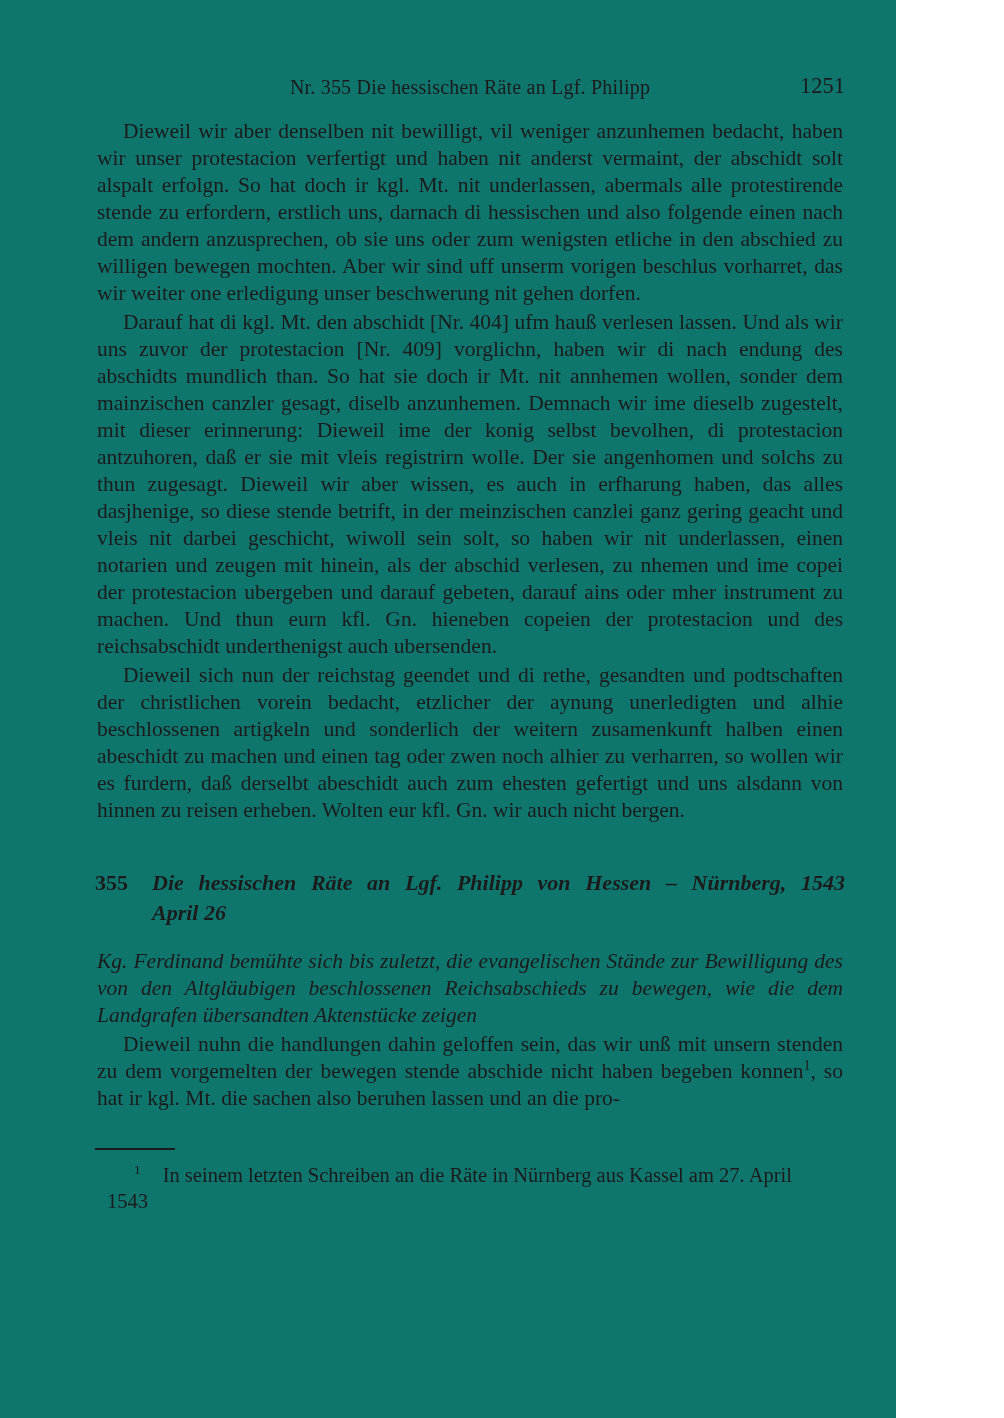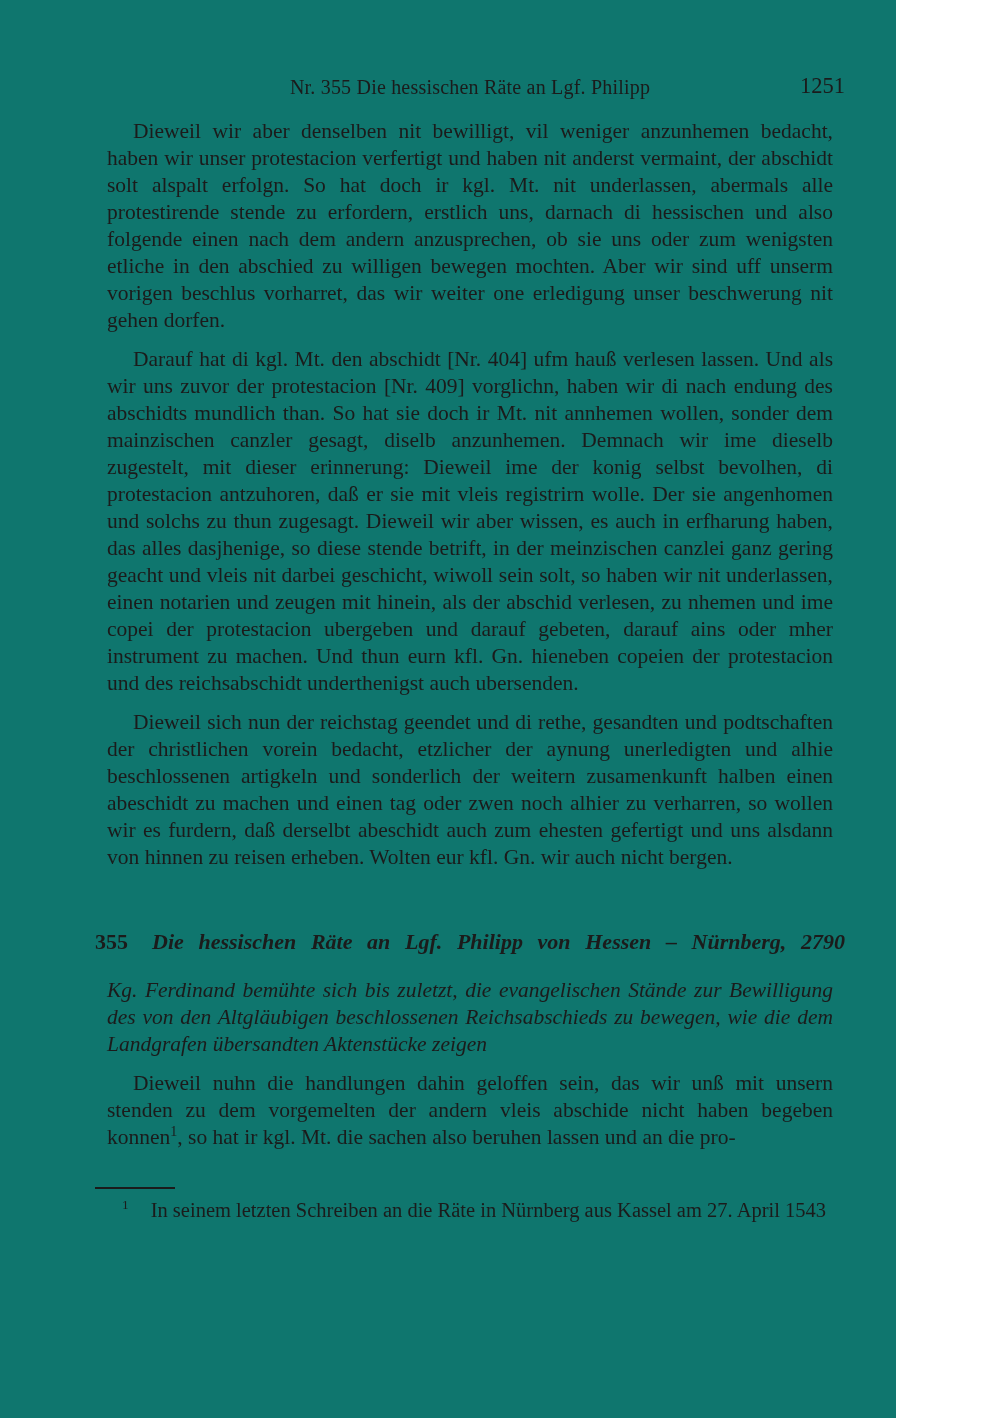--- a/index.html
+++ b/index.html
@@ -37,31 +37,31 @@
   }
   .page-number {
     position: absolute;
     right: 0;
     top: -2px;
     font-size: 22.5px;
     line-height: 28px;
   }
   
   .bodytext p {
-    margin: 12px;
+    margin: 2px;
     font-size: 21.5px;
     line-height: 27px;
     text-align: justify;
   }
   .indent { text-indent: 26px; }
   .italic { }
   
   .entry-heading {
     display: flex;
-    margin-top: 56px;
+    margin-top: 44px;
     font-size: 22px;
     line-height: 30px;
     font-weight: bold;
   }
   .entry-number {
     width: 57px;
     flex-shrink: 0;
   }
   .entry-title {
     flex: 1;
@@ -88,21 +88,21 @@
   .footnote {
     margin-top: 36px;
   }
   .footnote-rule {
     width: 80px;
     height: 0;
     border-top: 2px solid #1b1b1b;
     margin-bottom: 8px;
   }
   .footnote p {
-    margin: 0;
+    margin: 12px;
     font-size: 20.5px;
     line-height: 26px;
     text-align: left;
   }
   .fn-indent { display: inline-block; width: 27px; }
   .fn-gap { display: inline-block; width: 22px; }
   sup, .sup {
     font-size: 0.65em;
     vertical-align: super;
     line-height: 0;
@@ -123,28 +123,29 @@
     <div class="bodytext">
       <p class="indent">Dieweil wir aber denselben nit bewilligt, vil weniger anzunhemen bedacht, haben wir unser protestacion verfertigt und haben nit anderst vermaint, der abschidt solt alspalt erfolgn. So hat doch ir kgl. Mt. nit underlassen, abermals alle protestirende stende zu erfordern, erstlich uns, darnach di hessischen und also folgende einen nach dem andern anzusprechen, ob sie uns oder zum wenigsten etliche in den abschied zu willigen bewegen mochten. Aber wir sind uff unserm vorigen beschlus vorharret, das wir weiter one erledigung unser beschwerung nit gehen dorfen.</p>
 
       <p class="indent"><span>Darauf hat di kgl. Mt. den abschidt </span><span class="italic">[Nr. 404]</span><span> ufm hauß verlesen lassen. Und als wir uns zuvor der protestacion </span><span class="italic">[Nr. 409]</span><span> vorglichn, haben wir di nach endung des abschidts mundlich than. So hat sie doch ir Mt. nit annhemen wollen, sonder dem mainzischen canzler gesagt, diselb anzunhemen. Demnach wir ime dieselb zugestelt, mit dieser erinnerung: Dieweil ime der konig selbst bevolhen, di protestacion antzuhoren, daß er sie mit vleis registrirn wolle. Der sie angenhomen und solchs zu thun zugesagt. Dieweil wir aber wissen, es auch in erfharung haben, das alles dasjhenige, so diese stende betrift, in der meinzischen canzlei ganz gering geacht und vleis nit darbei geschicht, wiwoll sein solt, so haben wir nit underlassen, einen notarien und zeugen mit hinein, als der abschid verlesen, zu nhemen und ime copei der protestacion ubergeben und darauf gebeten, darauf ains oder mher instrument zu machen. Und thun eurn kfl. Gn. hieneben copeien der protestacion und des reichsabschidt underthenigst auch ubersenden.</span></p>
 
       <p class="indent">Dieweil sich nun der reichstag geendet und di rethe, gesandten und podtschaften der christlichen vorein bedacht, etzlicher der aynung unerledigten und alhie beschlossenen artigkeln und sonderlich der weitern zusamenkunft halben einen abeschidt zu machen und einen tag oder zwen noch alhier zu verharren, so wollen wir es furdern, daß derselbt abeschidt auch zum ehesten gefertigt und uns alsdann von hinnen zu reisen erheben. Wolten eur kfl. Gn. wir auch nicht bergen.</p>
 
       <div class="entry-heading">
         <span class="entry-number">355</span>
         <span class="entry-title">
-          <span class="title-line1">Die hessischen Räte an Lgf. Philipp von Hessen – Nürnberg, 2790</span>
+          <span class="title-line1">Die hessischen Räte an Lgf. Philipp von Hessen – Nürnberg, 1543</span>
+          <span class="title-line2">April 26</span>
         </span>
       </div>
 
 
       <p class="summary">Kg. Ferdinand bemühte sich bis zuletzt, die evangelischen Stände zur Bewilligung des von den Altgläubigen beschlossenen Reichsabschieds zu bewegen, wie die dem Landgrafen übersandten Aktenstücke zeigen</p>
 
-      <p class="indent"><span>Dieweil nuhn die handlungen dahin geloffen sein, das wir unß mit unsern stenden zu dem vorgemelten der andern vleis abschide nicht haben begeben konnen</span><sup>1</sup><span>, so hat ir kgl. Mt. die sachen also beruhen lassen und an die pro-</span></p>
+      <p class="indent"><span>Dieweil nuhn die handlungen dahin geloffen sein, das wir unß mit unsern stenden zu dem vorgemelten der bewegen stende abschide nicht haben begeben konnen</span><sup>1</sup><span>, so hat ir kgl. Mt. die sachen also beruhen lassen und an die pro-</span></p>
     </div>
 
     <div class="footnote">
       <div class="footnote-rule"></div>
       <p><span class="fn-indent"></span><sup>1</sup><span class="fn-gap"></span><span class="italic">In seinem letzten Schreiben an die Räte in Nürnberg aus Kassel am 27. April 1543</span></p>
     </div>
 
   </div>
 </div>
 

